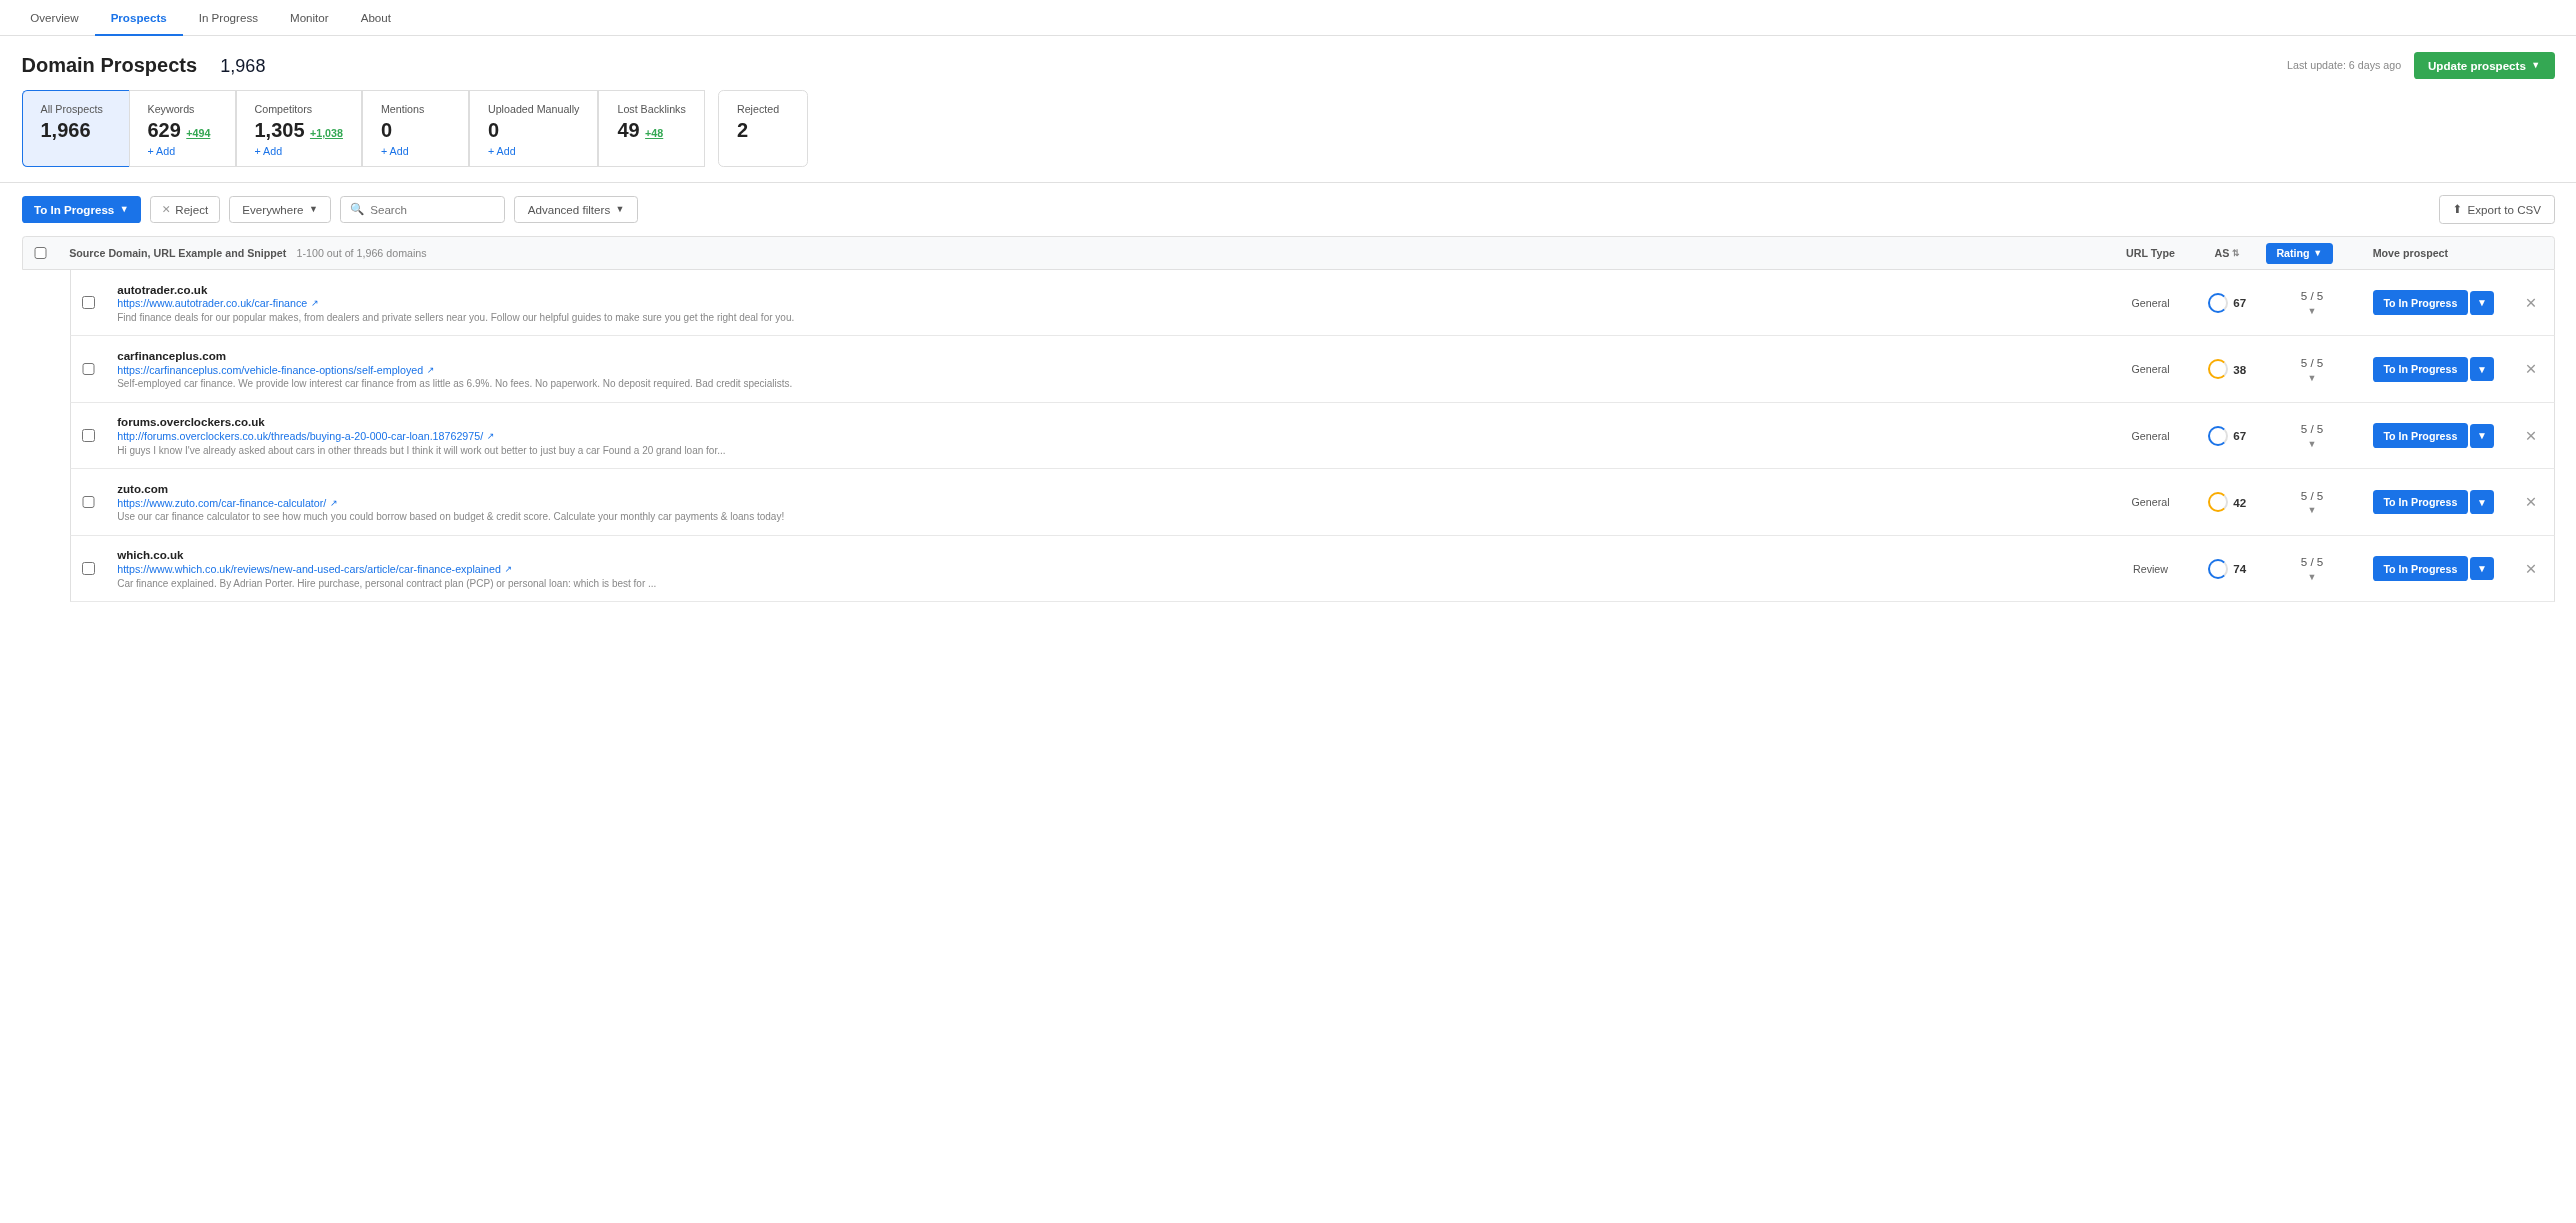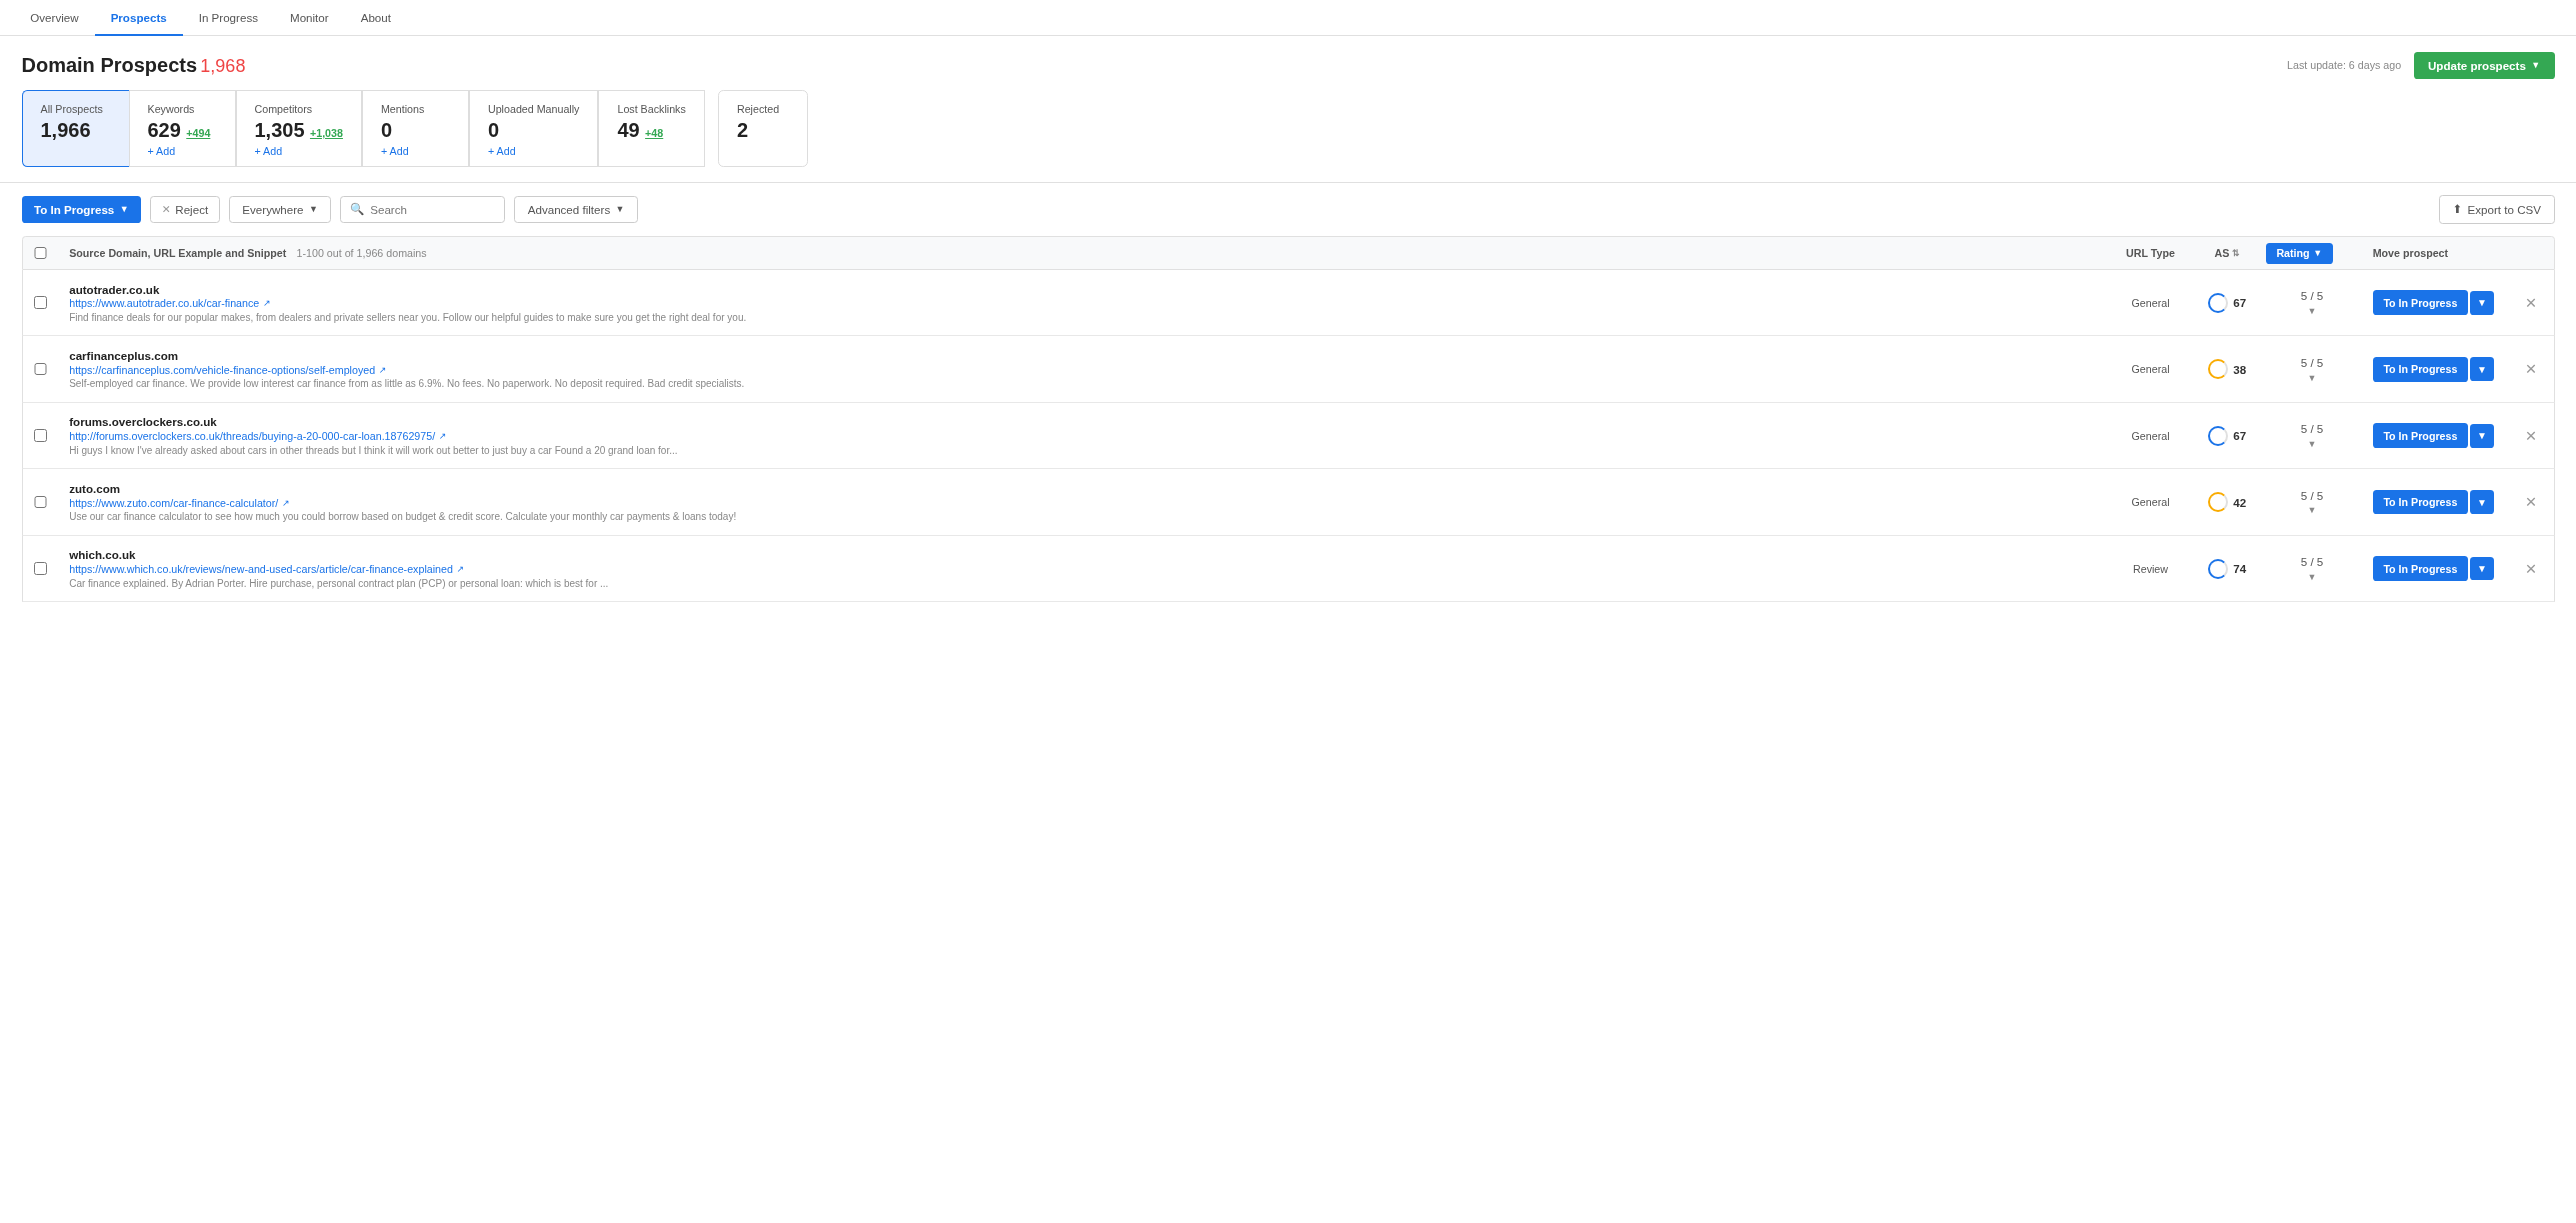--- a/index.html
+++ b/index.html
@@ -6,21 +6,21 @@
     body { font-family: -apple-system, BlinkMacSystemFont, 'Segoe UI', Arial, sans-serif; font-size: 11.6px; color: #333; background: #fff; }
 
     
     .tabs { display: flex; border-bottom: 1.8px solid #e0e0e0; padding: 0 14.3px; }
     .tab { padding: 10.7px 16px; cursor: pointer; font-size: 11.6px; color: #555; border-bottom: 2.7px solid transparent; margin-bottom: -1.8px; }
     .tab.active { border-bottom: 2.7px solid #1a73e8; color: #1a73e8; font-weight: 600; }
 
     
     .page-header { display: flex; align-items: center; justify-content: space-between; padding: 16px 21.5px 10.7px; }
     .page-title { font-size: 20px; font-weight: 700; color: #222; }
-    .page-title-count { font-size: 18px; font-weight: 400; color: #ef4444; margin-left: 0; }
+    .page-title-count { font-size: 18px; font-weight: 400; color: #0f172a; margin-left: 20px; }
     .header-right { display: flex; align-items: center; gap: 12.5px; }
     .last-update { font-size: 10.7px; color: #888; }
     .update-btn { background: #34a853; color: #fff; border: none; border-radius: 3.6px; padding: 7.2px 14.3px; font-size: 11.6px; font-weight: 600; cursor: pointer; display: flex; align-items: center; gap: 5.4px; }
     .update-btn .chevron { font-size: 9px; }
 
     
     .category-cards { display: flex; padding: 0 21.5px 14.3px; gap: 0; border-bottom: 0.9px solid #e0e0e0; }
     .card { border: 0.9px solid #ddd; padding: 12.5px 18px 9px; min-width: 107px; position: relative; cursor: pointer; }
     .card:first-child { border-radius: 5.4px 0 0 5.4px; border-right: none; background: #e8f0fe; border-color: #1a73e8; }
     .card + .card { border-left: 0.9px solid #ddd; }
@@ -48,21 +48,21 @@
     .th-domain { flex: 1; padding: 9px 10.7px; font-size: 10.7px; color: #555; font-weight: 600; }
     .th-count { font-size: 10.7px; color: #888; font-weight: 400; margin-left: 7.2px; }
     .th-urltype { width: 90px; padding: 9px 7.2px; font-size: 10.7px; color: #555; font-weight: 600; text-align: center; }
     .th-as { width: 63px; padding: 9px 7.2px; font-size: 10.7px; color: #555; font-weight: 600; text-align: center; cursor: pointer; display: flex; align-items: center; justify-content: center; gap: 2.7px; }
     .th-rating { width: 107px; padding: 5.4px 7.2px; font-size: 10.7px; font-weight: 600; text-align: center; }
     .rating-btn { background: #1a73e8; color: #fff; border: none; border-radius: 3.6px; padding: 4.5px 10.7px; font-size: 10.7px; font-weight: 700; cursor: pointer; display: flex; align-items: center; gap: 3.6px; }
     .th-move { width: 143px; padding: 9px 7.2px; font-size: 10.7px; color: #555; font-weight: 600; }
     .th-action { width: 45px; }
 
     
-    .table-row { display: flex; align-items: center; border-bottom: 0.9px solid #e8e8e8; border-left: 0.9px solid #e0e0e0; border-right: 0.9px solid #e0e0e0; padding: 12.5px 0; }
+    .table-row { display: flex; align-items: center; border-bottom: 0.9px solid #e8e8e8; border-left: 0.9px solid #e0e0e0; border-right: 0.9px solid #e0e0e0; padding: 12.5px 0; margin-left: 48px; }
     .td-check { width: 36px; display: flex; align-items: flex-start; justify-content: center; padding: 0 9px; }
     .td-domain { flex: 1; padding: 0 10.7px; }
     .domain-name { font-size: 11.6px; font-weight: 700; color: #222; margin-bottom: 1.8px; }
     .domain-url { font-size: 10.7px; color: #1a73e8; display: flex; align-items: center; gap: 3.6px; margin-bottom: 2.7px; }
     .domain-url a { color: #1a73e8; text-decoration: none; }
     .domain-snippet { font-size: 10px; color: #888; max-width: 717px; white-space: nowrap; overflow: hidden; text-overflow: ellipsis; }
     .td-urltype { width: 90px; padding: 0 7.2px; font-size: 10.7px; color: #555; text-align: center; }
     .td-as { width: 63px; padding: 0 7.2px; text-align: center; display: flex; align-items: center; justify-content: center; gap: 5.4px; }
     .as-circle { width: 20px; height: 20px; border-radius: 50%; border: 2.7px solid; display: inline-block; flex-shrink: 0; }
     .as-blue { border-color: #1a73e8; border-right-color: #e0e0e0; }

